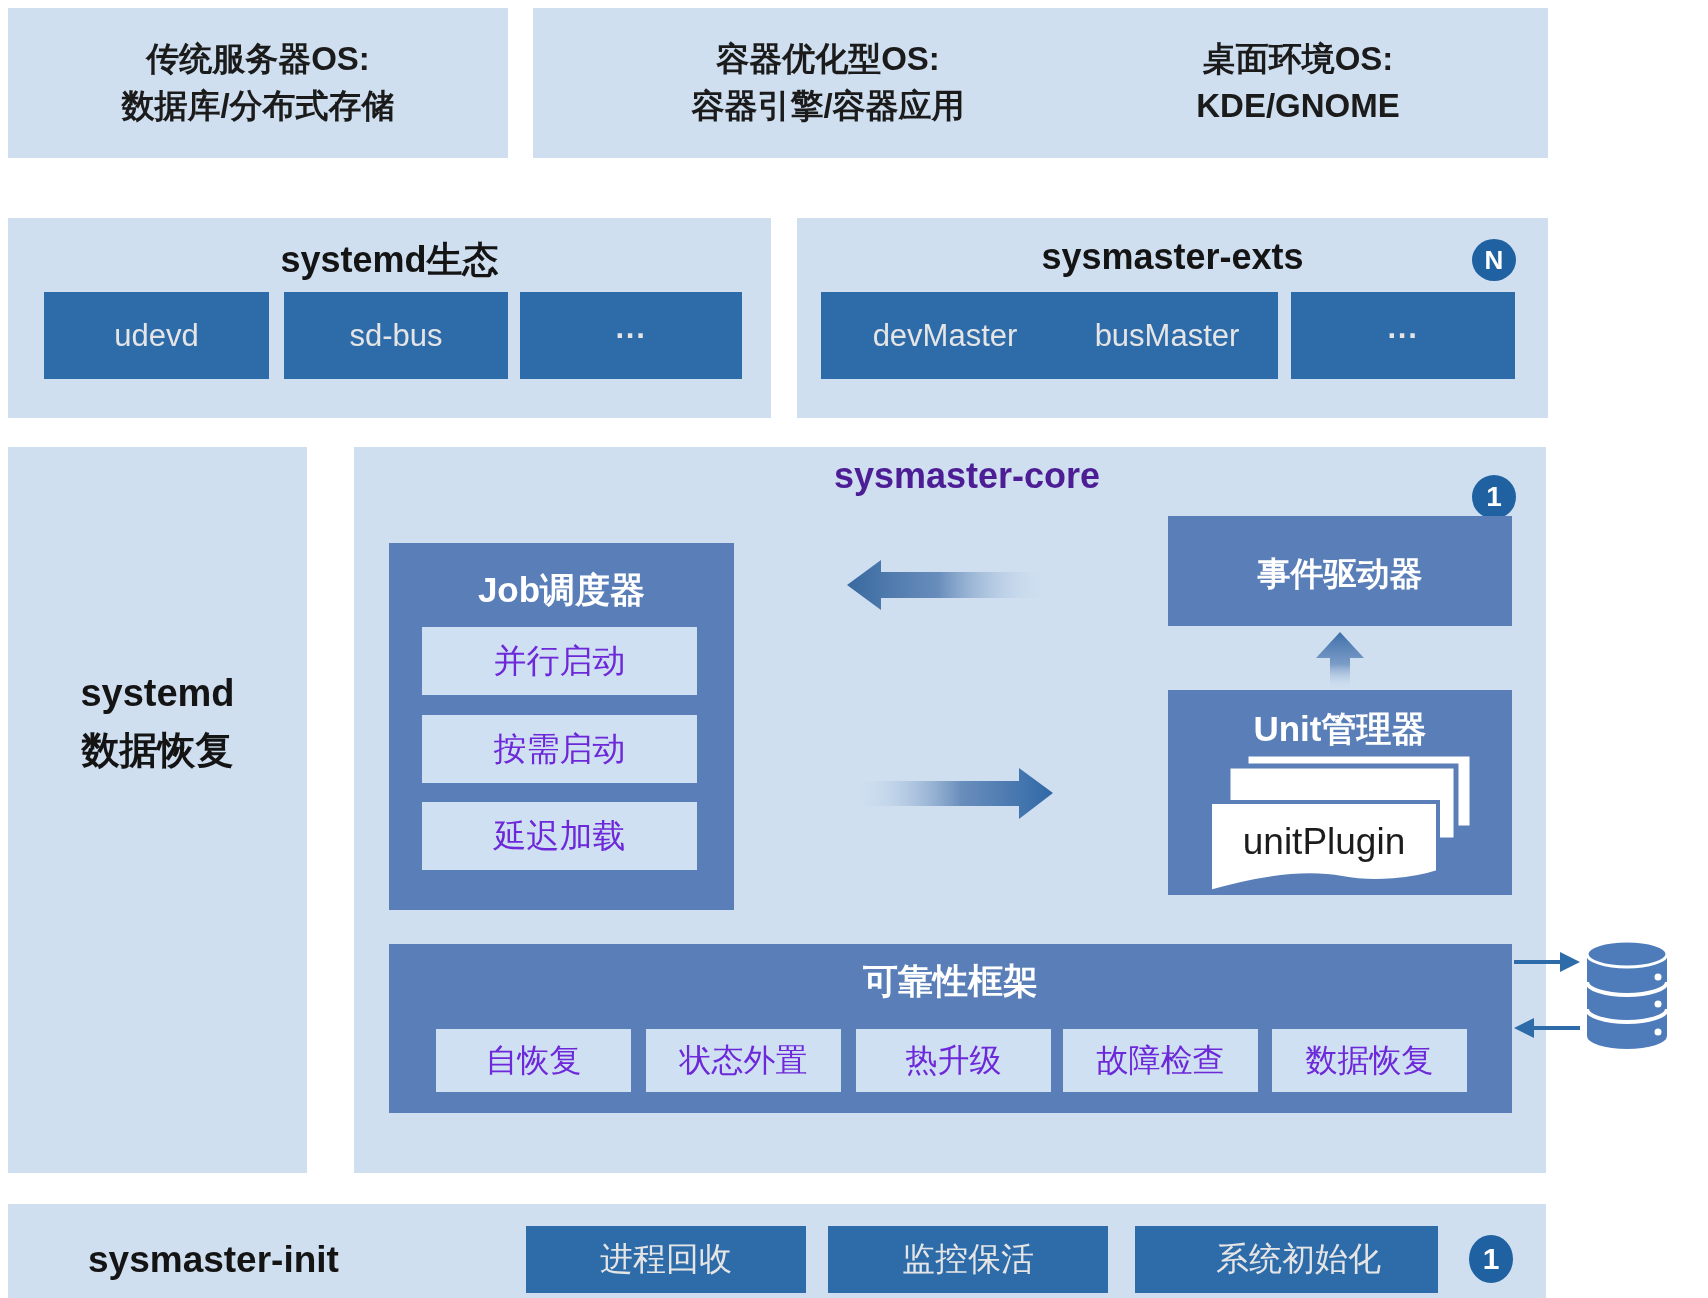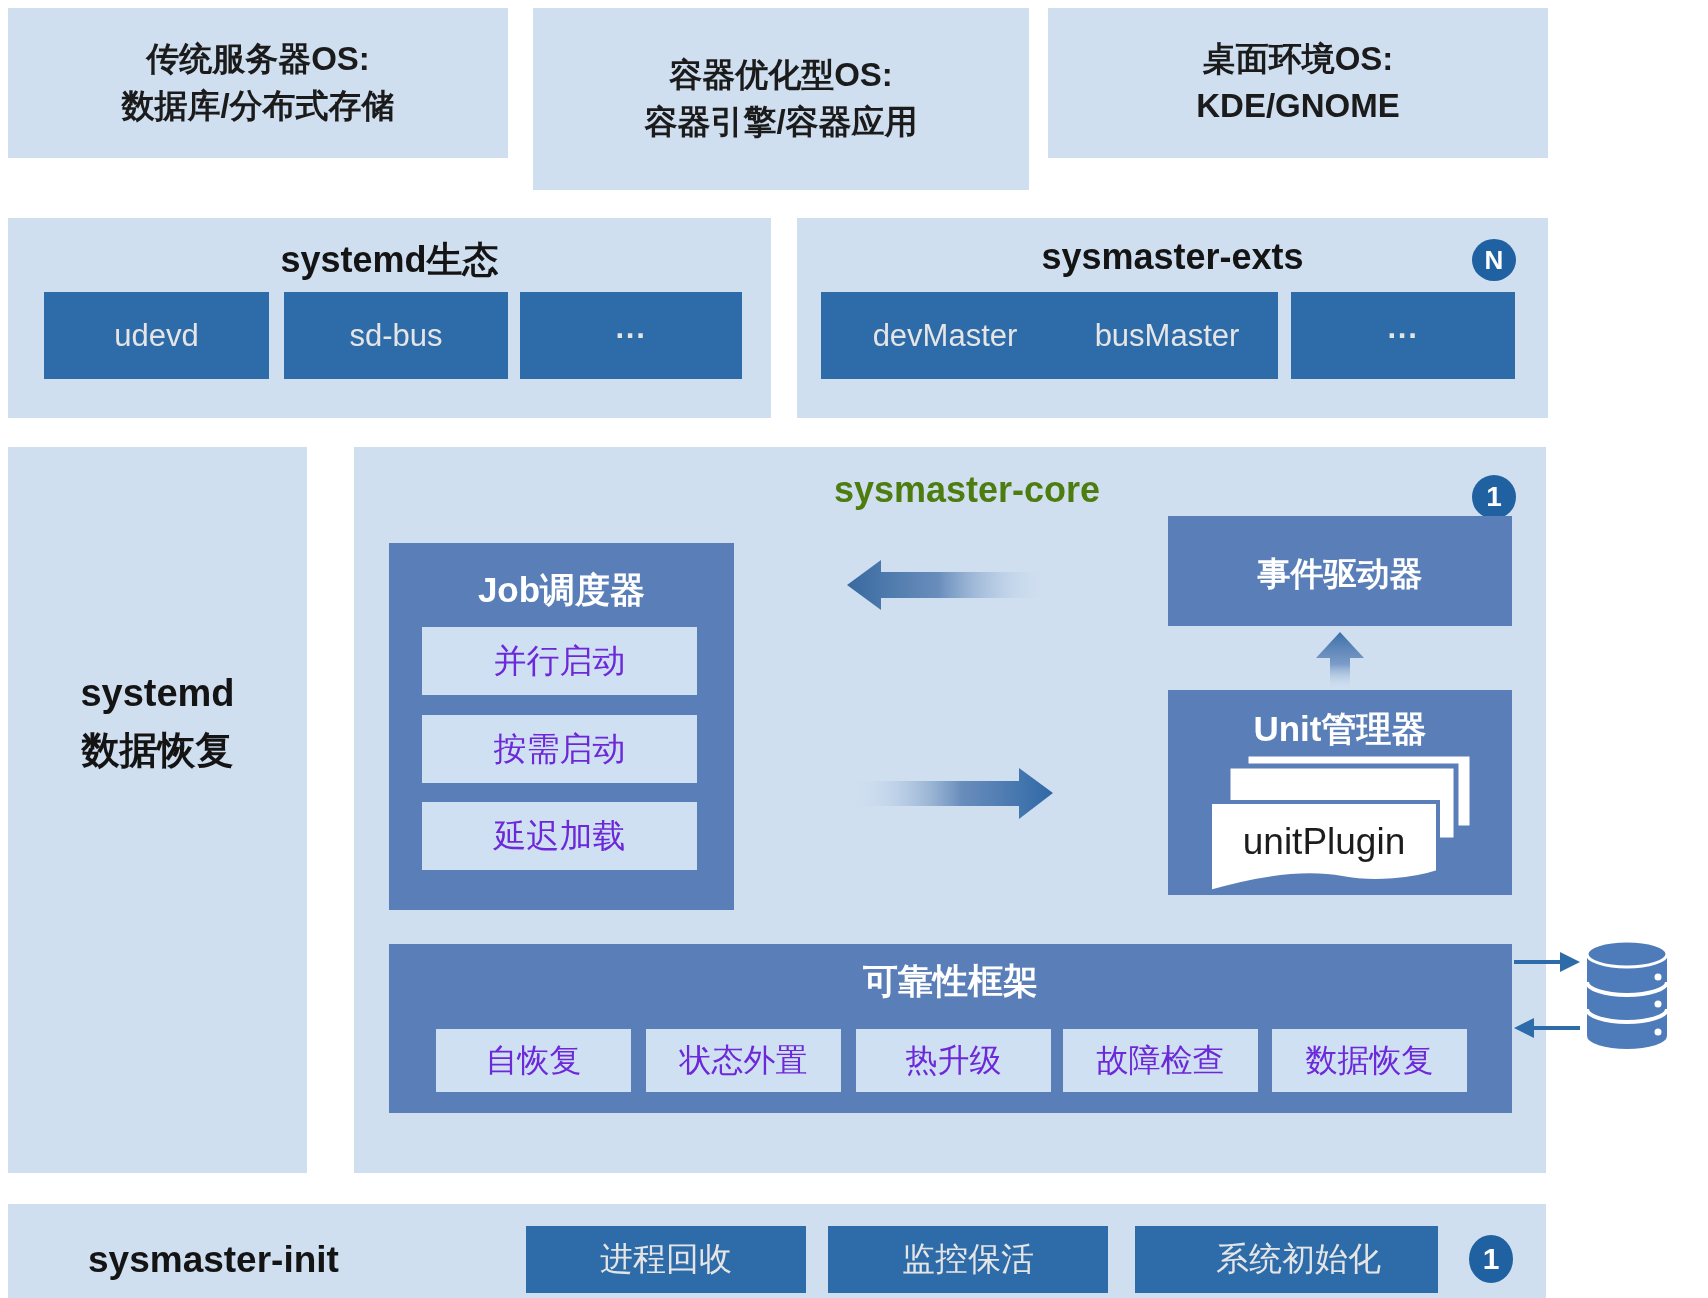--- a/index.html
+++ b/index.html
@@ -29,21 +29,21 @@
 </style>
 </head>
 <body>
 
 <div id="canvas">
 
   <div class="topbox" style="left:8px;top:8px;width:500px;height:150px;">
     <div>传统服务器OS:</div>
     <div>数据库/分布式存储</div>
   </div>
-  <div class="topbox" style="left:533px;top:8px;width:496px;height:182px;">
+  <div class="topbox" style="left:533px;top:8px;width:496px;height:150px;padding-left:47px;">
     <div>容器优化型OS:</div>
     <div>容器引擎/容器应用</div>
   </div>
   <div class="topbox" style="left:1048px;top:8px;width:500px;height:150px;">
     <div>桌面环境OS:</div>
     <div>KDE/GNOME</div>
   </div>
 
   <div class="lightpanel" style="left:8px;top:186px;width:763px;height:200px;">
     <div class="paneltitle">systemd生态</div>
@@ -61,21 +61,21 @@
   </div>
 
   <div class="lightpanel" style="left:8px;top:415px;width:299px;height:726px;">
     <div class="sidetext" style="top:218px;">
       <div>systemd</div>
       <div>数据恢复</div>
     </div>
   </div>
 
   <div class="lightpanel" style="left:354px;top:415px;width:1192px;height:726px;">
-    <div class="paneltitle" style="top:22px;color:#4d7c0f;padding-left:34px;">sysmaster-core</div>
+    <div class="paneltitle" style="top:8px;color:#4c1d95;padding-left:34px;">sysmaster-core</div>
     <div class="badge" style="left:1118px;top:28px;width:44px;height:44px;font-size:28px;">1</div>
 
     <div class="midbox" style="left:35px;top:96px;width:345px;height:367px;">
       <div class="boxtitle" style="top:24px;">Job调度器</div>
       <div class="subbox" style="left:33px;top:84px;width:275px;height:68px;">并行启动</div>
       <div class="subbox" style="left:33px;top:172px;width:275px;height:68px;">按需启动</div>
       <div class="subbox" style="left:33px;top:259px;width:275px;height:68px;">延迟加载</div>
     </div>
 
     <div class="abs" style="left:493px;top:113px;width:203px;height:50px;">

